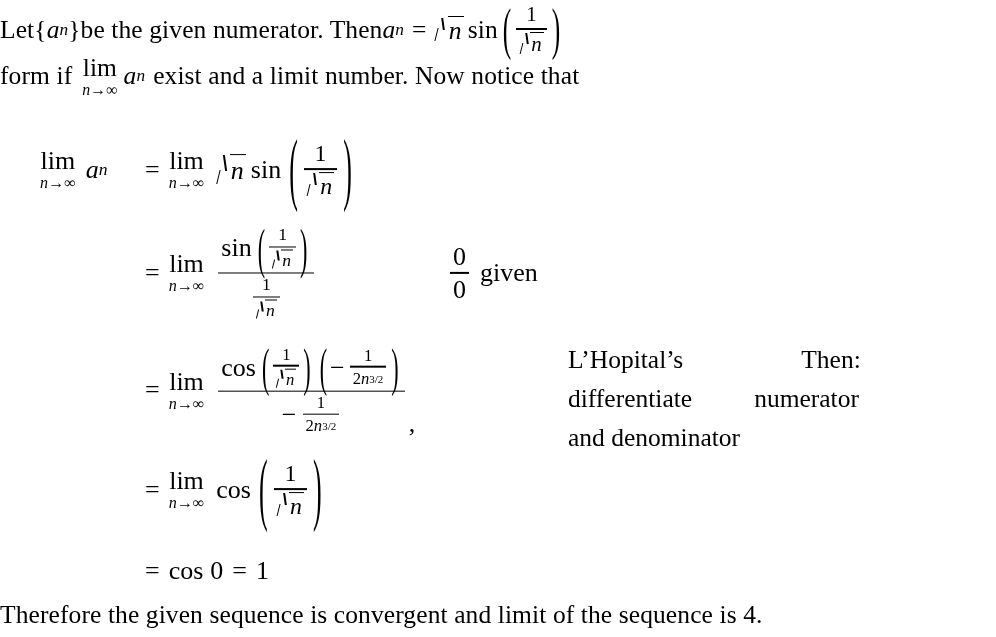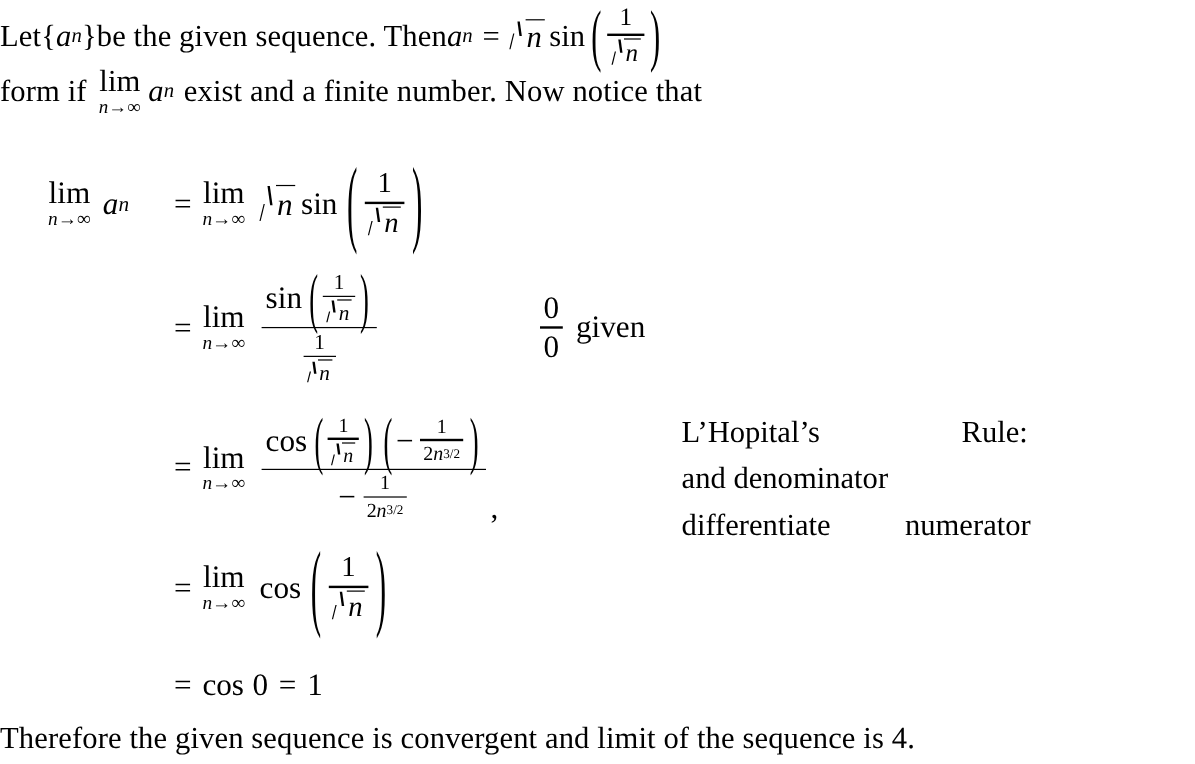--- a/index.html
+++ b/index.html
@@ -188,21 +188,21 @@
 
 <div class="page">
 
   <div class="para" id="intro-line1">
     <span class="mrow" style="font-size:25.5px;">
       <span>Let </span>
       <span class="mo">{</span>
       <span class="mi">a</span>
       <sub style="font-style:italic;font-size:0.68em;">n</sub>
       <span class="mo">}</span>
-      <span> be the given sequence. Then </span>
+      <span> be the given numerator. Then </span>
       <span class="mi">a</span>
       <sub style="font-style:italic;font-size:0.68em;">n</sub>
       <span class="mo" style="margin:0 8px;">=</span>
       <span class="sqrt" style="font-size:1em;">
         <span class="radical"></span>
         <span class="radicand">n</span>
       </span>
       <span class="op" style="margin-left:4px;">sin</span>
       <span class="paren" style="font-size:1.0em;transform:scaleY(2.25);display:inline-block;margin:0 3px 0 5px;">(</span>
       <span class="frac" style="font-size:0.82em;">
@@ -223,21 +223,21 @@
     <span class="mrow">
       <span>form if</span>
       <span class="limop" style="margin:0 6px 0 10px;">
         <span class="lim-main">lim</span>
         <span class="lim-sub">
           <span class="mi">n</span><span>→</span><span>∞</span>
         </span>
       </span>
       <span class="mi">a</span>
       <sub style="font-style:italic;font-size:0.68em;">n</sub>
-      <span style="margin-left:8px;">exist and a finite number.  Now notice that</span>
+      <span style="margin-left:8px;">exist and a limit number.  Now notice that</span>
     </span>
   </div>
 
   <div class="display">
 
     <div class="eqline" style="top:42px;">
       <div class="eq-anchor"></div>
       <div class="eq-lhs" style="left:40px;right:auto;">
         <span class="limop" style="margin-right:10px;">
           <span class="lim-main">lim</span>
@@ -413,27 +413,27 @@
         <span style="margin-left:7px;">0</span>
         <span class="mo" style="margin:0 9px;">=</span>
         <span>1</span>
       </div>
     </div>
 
   </div>
 
   <div class="annot" style="top:341px;left:568px;">
     <span class="arow">
-      <span>L’Hopital’s</span><span class="spacer-wide"></span><span>Rule:</span>
+      <span>L’Hopital’s</span><span class="spacer-wide"></span><span>Then:</span>
+    </span>
+    <span class="arow">
+      <span>differentiate</span><span class="spacer-mid"></span><span>numerator</span>
     </span>
     <span class="arow">
       <span>and denominator</span>
     </span>
-    <span class="arow">
-      <span>differentiate</span><span class="spacer-mid"></span><span>numerator</span>
-    </span>
   </div>
 
   <div class="para" id="conclusion">
     <span>Therefore the given sequence is convergent and limit of the sequence is 4.</span>
   </div>
 
 </div>
 
 </body></html>

